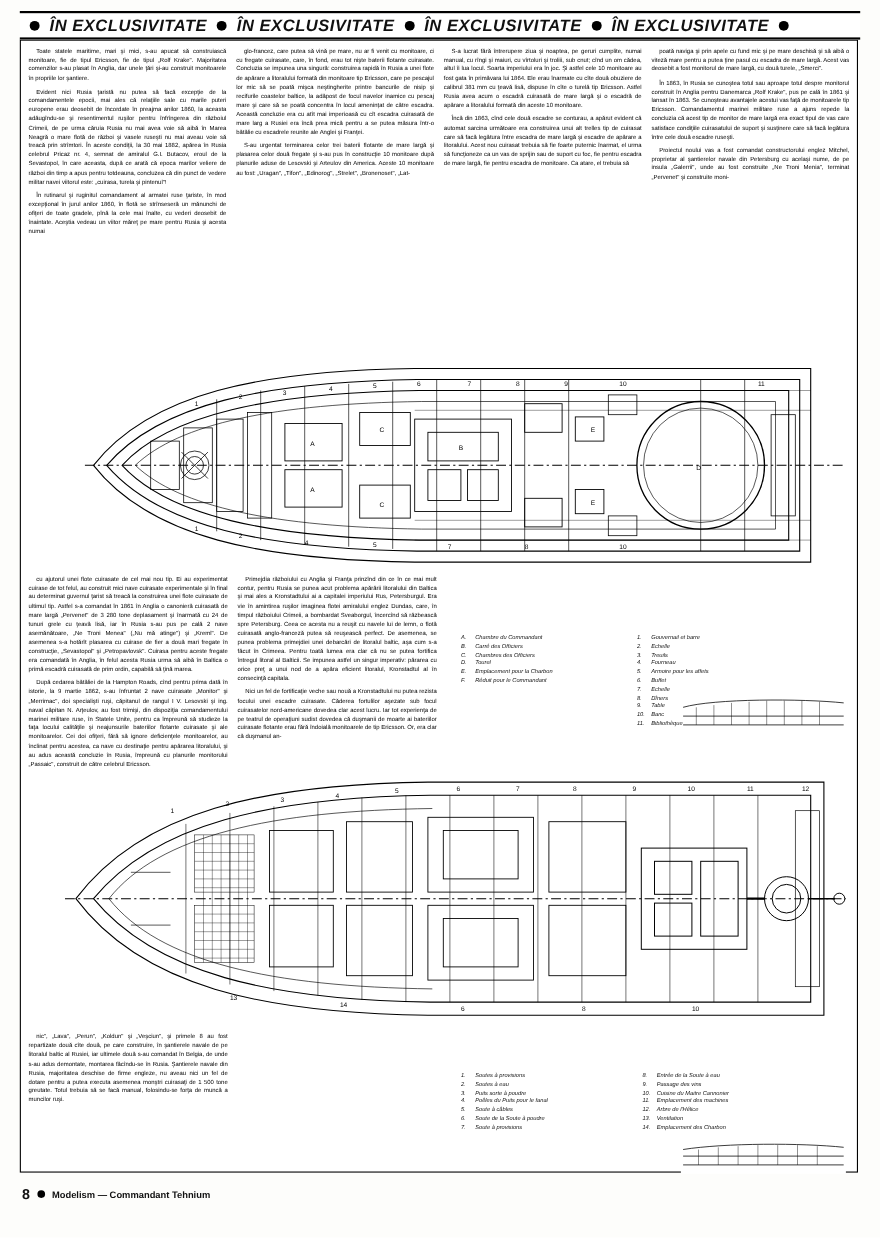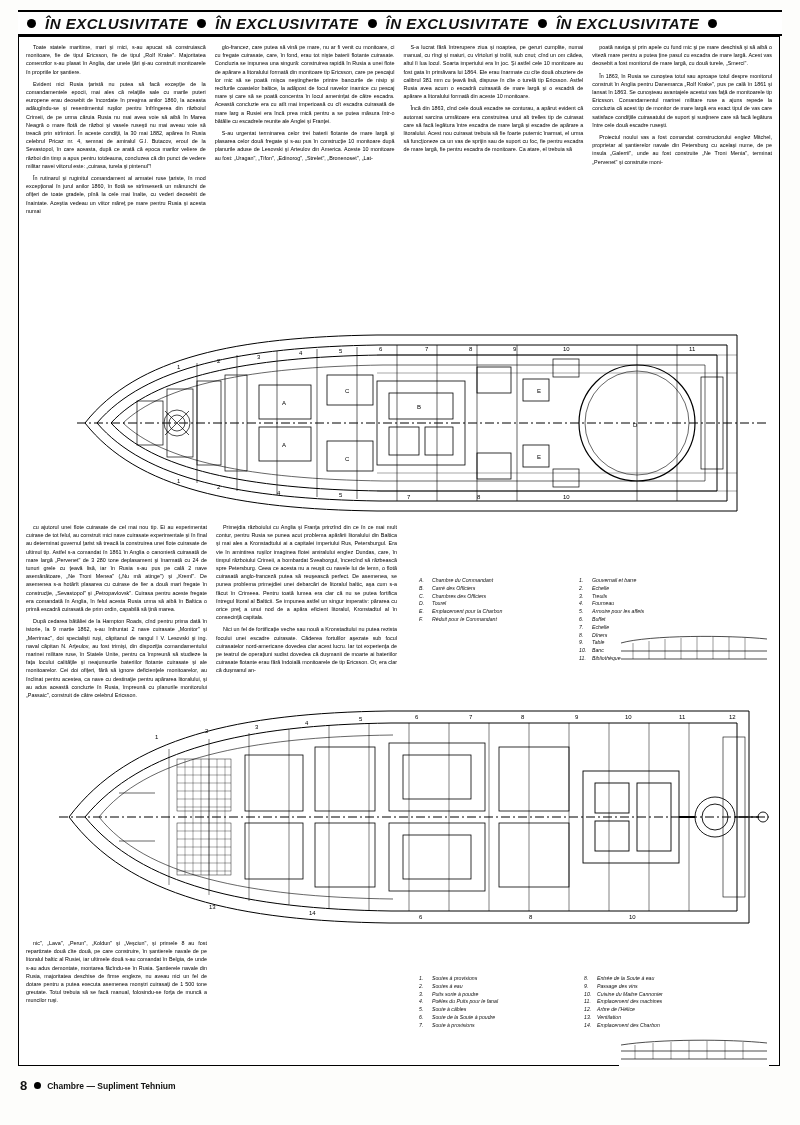--- a/index.html
+++ b/index.html
@@ -558,16 +558,16 @@
           </g>
         </g>
       </svg>
     </div>
 
   </div>
 
   <div class="footer">
     <span class="pg">8</span>
     <span class="dot"></span>
-    <span class="txt">Chambre — Supliment Tehnium</span>
+    <span class="txt">Modelism — Commandant Tehnium</span>
   </div>
 
 </div>
 
 </body></html>

